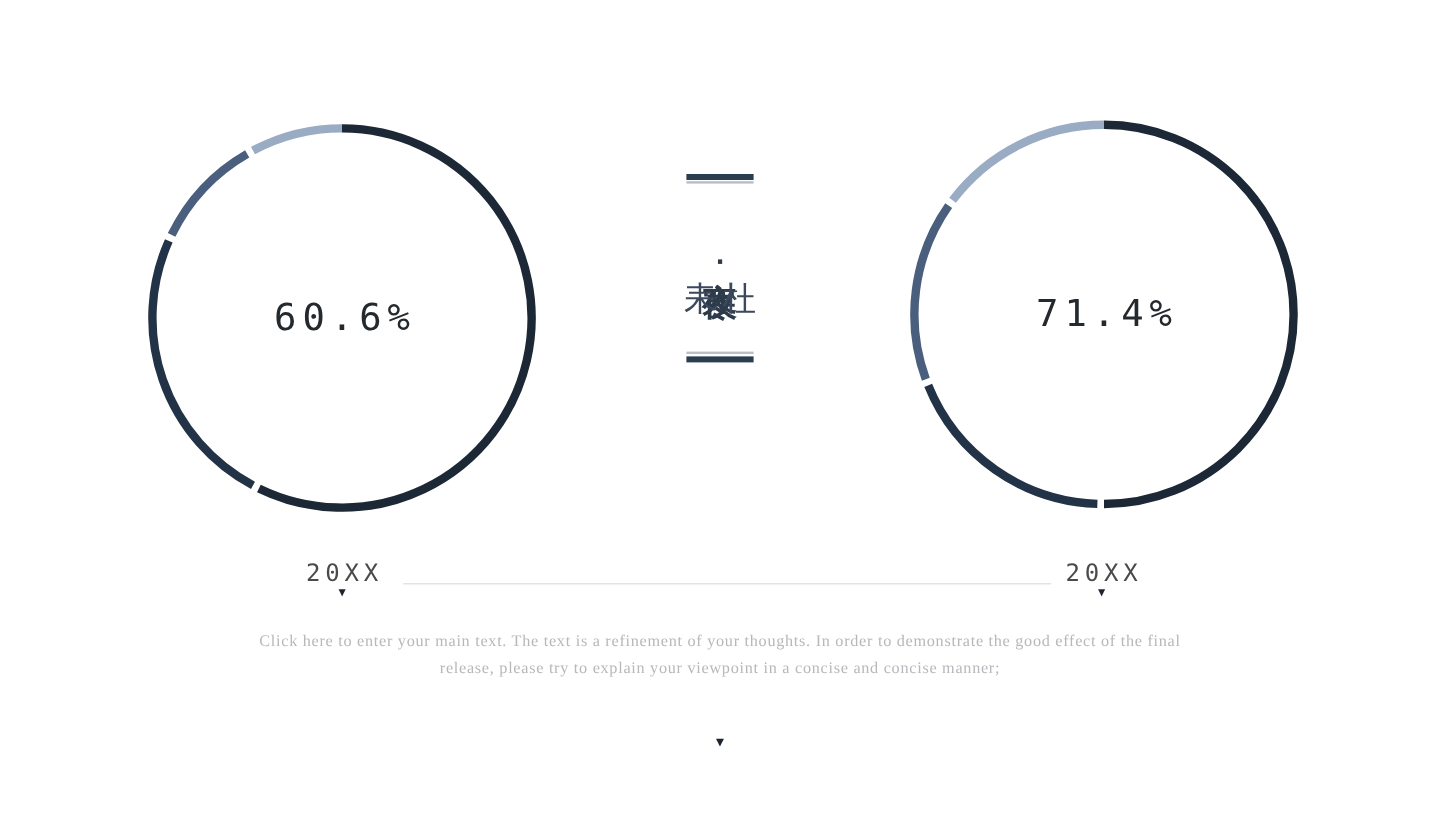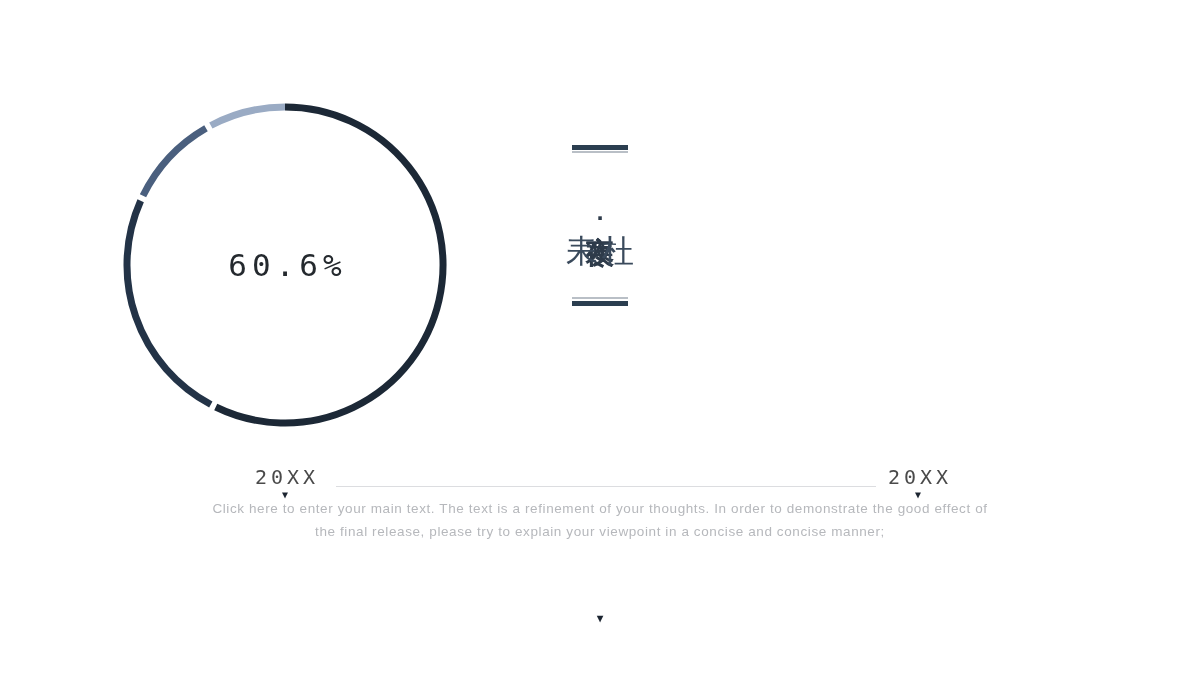--- a/index.html
+++ b/index.html
@@ -112,21 +112,21 @@
     font-family: "DejaVu Sans", sans-serif;
     font-size: 20px;
     font-weight: 700;
     color: #2e3b4a;
     line-height: 0.5;
     margin-top: 1px;
   }
   .cn-sub {
     margin-top: 12px;
     font-family: "DejaVu Sans", sans-serif;
-    font-size: 32px;
+    font-size: 28px;
     font-weight: 400;
     color: #3a4a5c;
     letter-spacing: 4px;
     text-indent: 4px;
     white-space: nowrap;
   }
 
   .center-block .deco-bar.bottom { margin-top: 30px; }
 
   
@@ -164,24 +164,24 @@
     margin-top: 1px;
     font-size: 10px;
     line-height: 10px;
     color: #1b2430;
   }
 
   
   .body-text {
     position: absolute;
     left: 200px;
-    top: 497px;
+    top: 522px;
     width: 800px;
     text-align: center;
-    font-family: Liberation Sans, sans-serif;
+    font-family: Liberation Serif, serif;
     font-size: 13.5px;
     line-height: 23px;
     letter-spacing: 0.6px;
     color: #b6b8bc;
   }
 
   .bottom-caret {
     position: absolute;
     left: 0;
     top: 613px;
@@ -220,20 +220,31 @@
       <div class="cn-dot">·</div>
       <div class="cn-sub">耒杜</div>
     </div>
 
     <div class="deco-bar bottom">
       <span class="thick"></span>
       <span class="thin"></span>
     </div>
   </div>
 
+  <div class="ring-block right">
+    <svg class="ring-svg" viewBox="0 0 340 340">
+      <g fill="none" stroke-width="7" stroke-linecap="butt">
+        <path stroke="#1c2836" d="M 170.00 12.00 A 158 158 0 0 1 170.00 328.00"></path>
+        <path stroke="#233347" d="M 164.49 327.90 A 158 158 0 0 1 23.50 229.19"></path>
+        <path stroke="#4a5f7e" d="M 21.53 224.04 A 158 158 0 0 1 40.57 79.37"></path>
+        <path stroke="#9aabc4" d="M 43.82 74.91 A 158 158 0 0 1 170.00 12.00"></path>
+      </g>
+    </svg>
+    <div class="ring-value">71.4%</div>
+  </div>
 
   <div class="timeline">
     <div class="tl-line"></div>
 
     <div class="tl-item first">
       <div class="tl-year">20XX</div>
       <div class="tl-caret">▼</div>
     </div>
 
     <div class="tl-item second">

